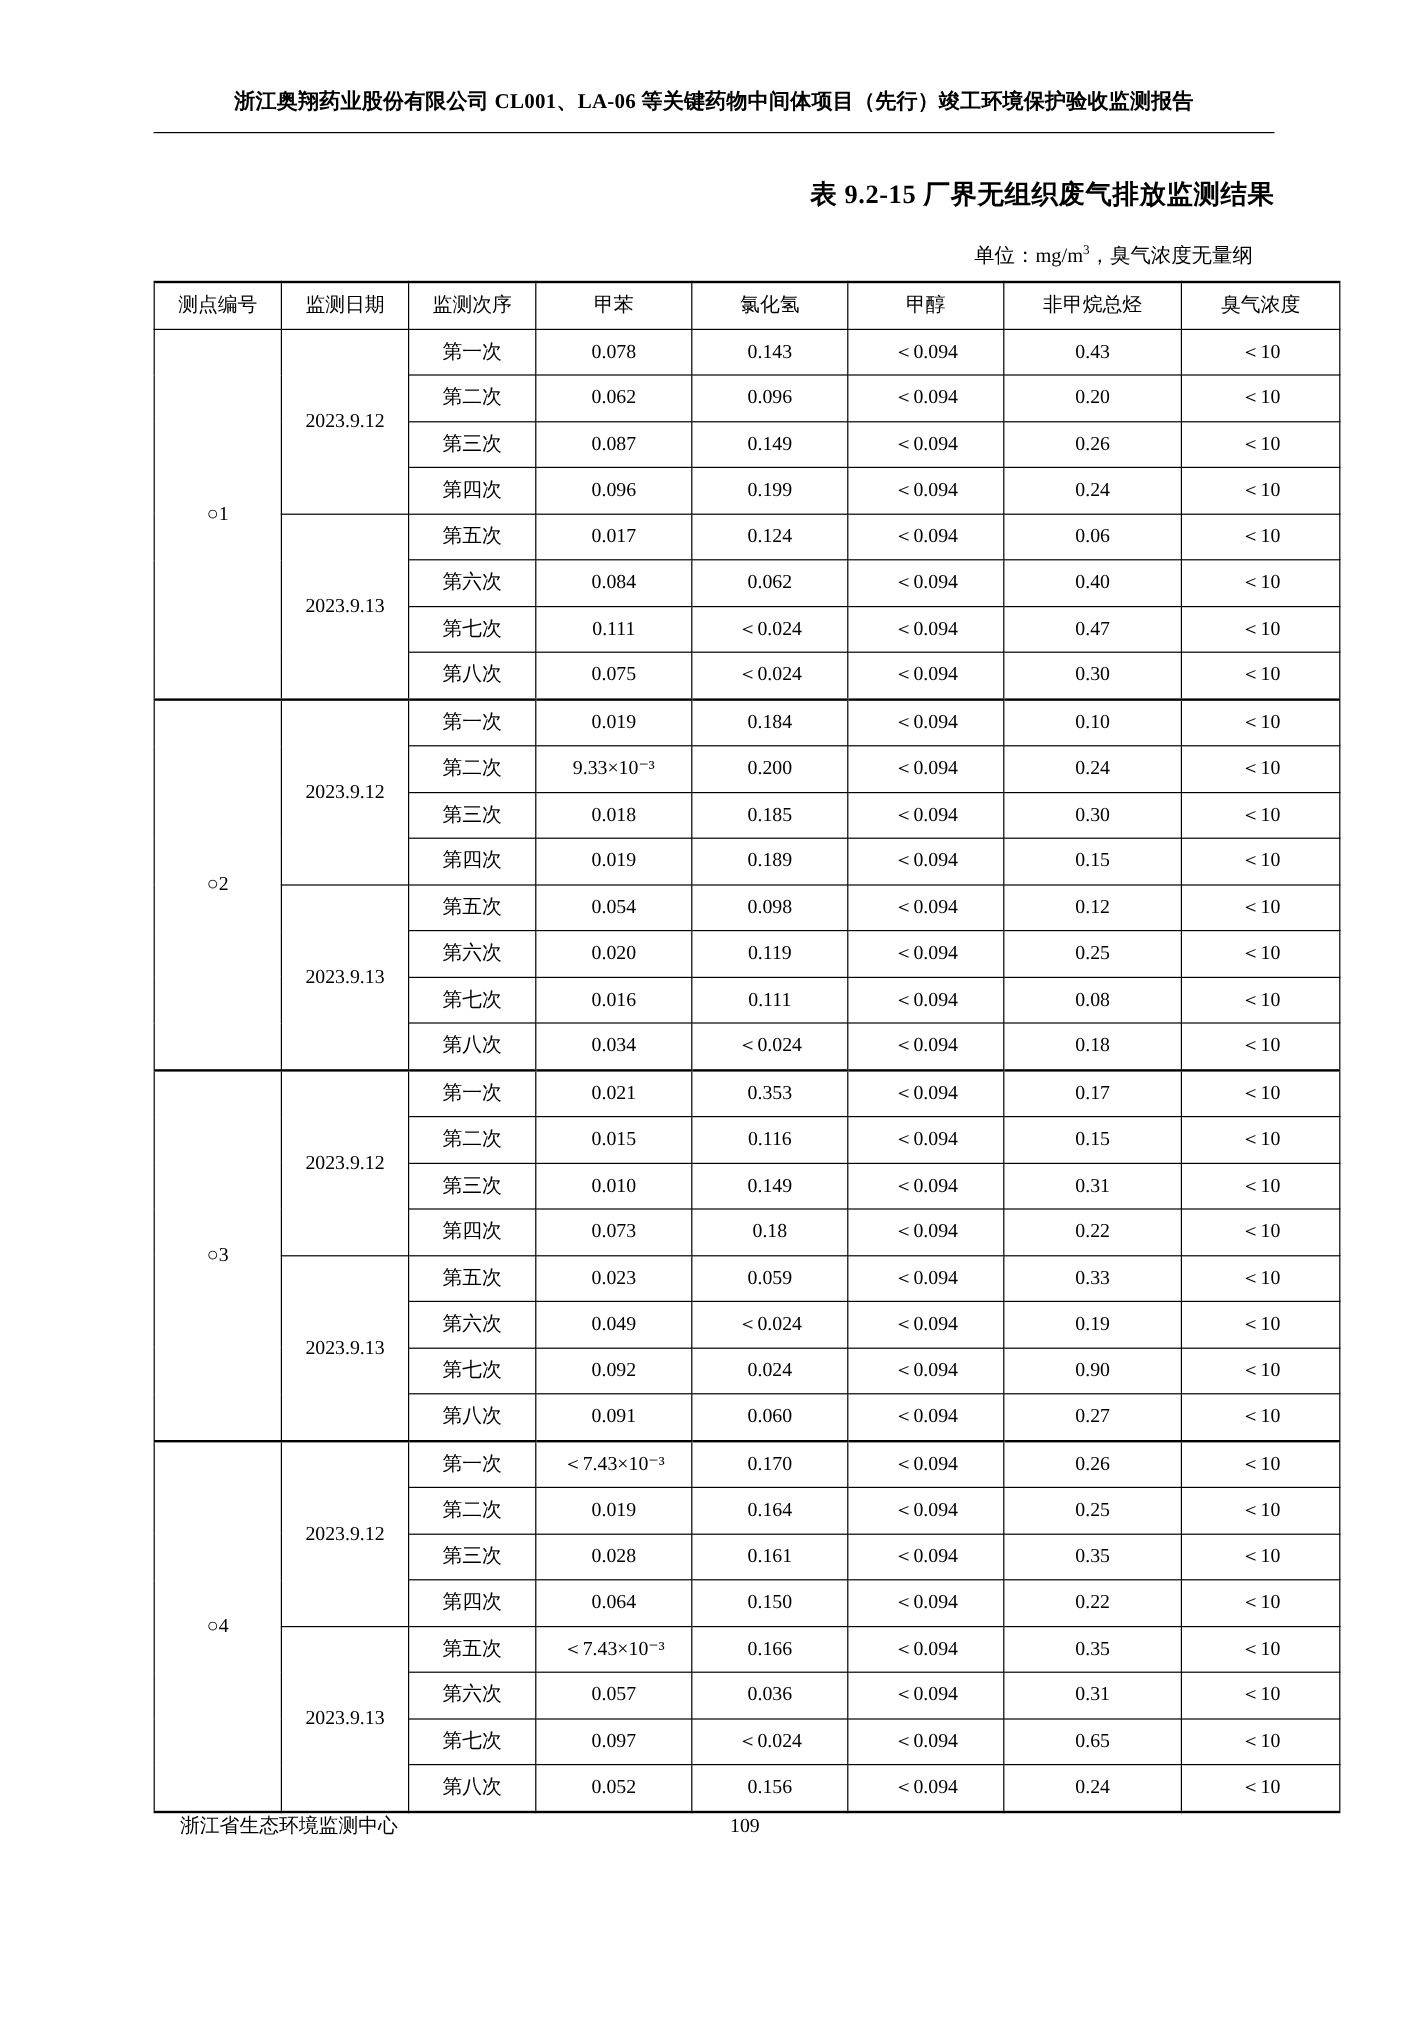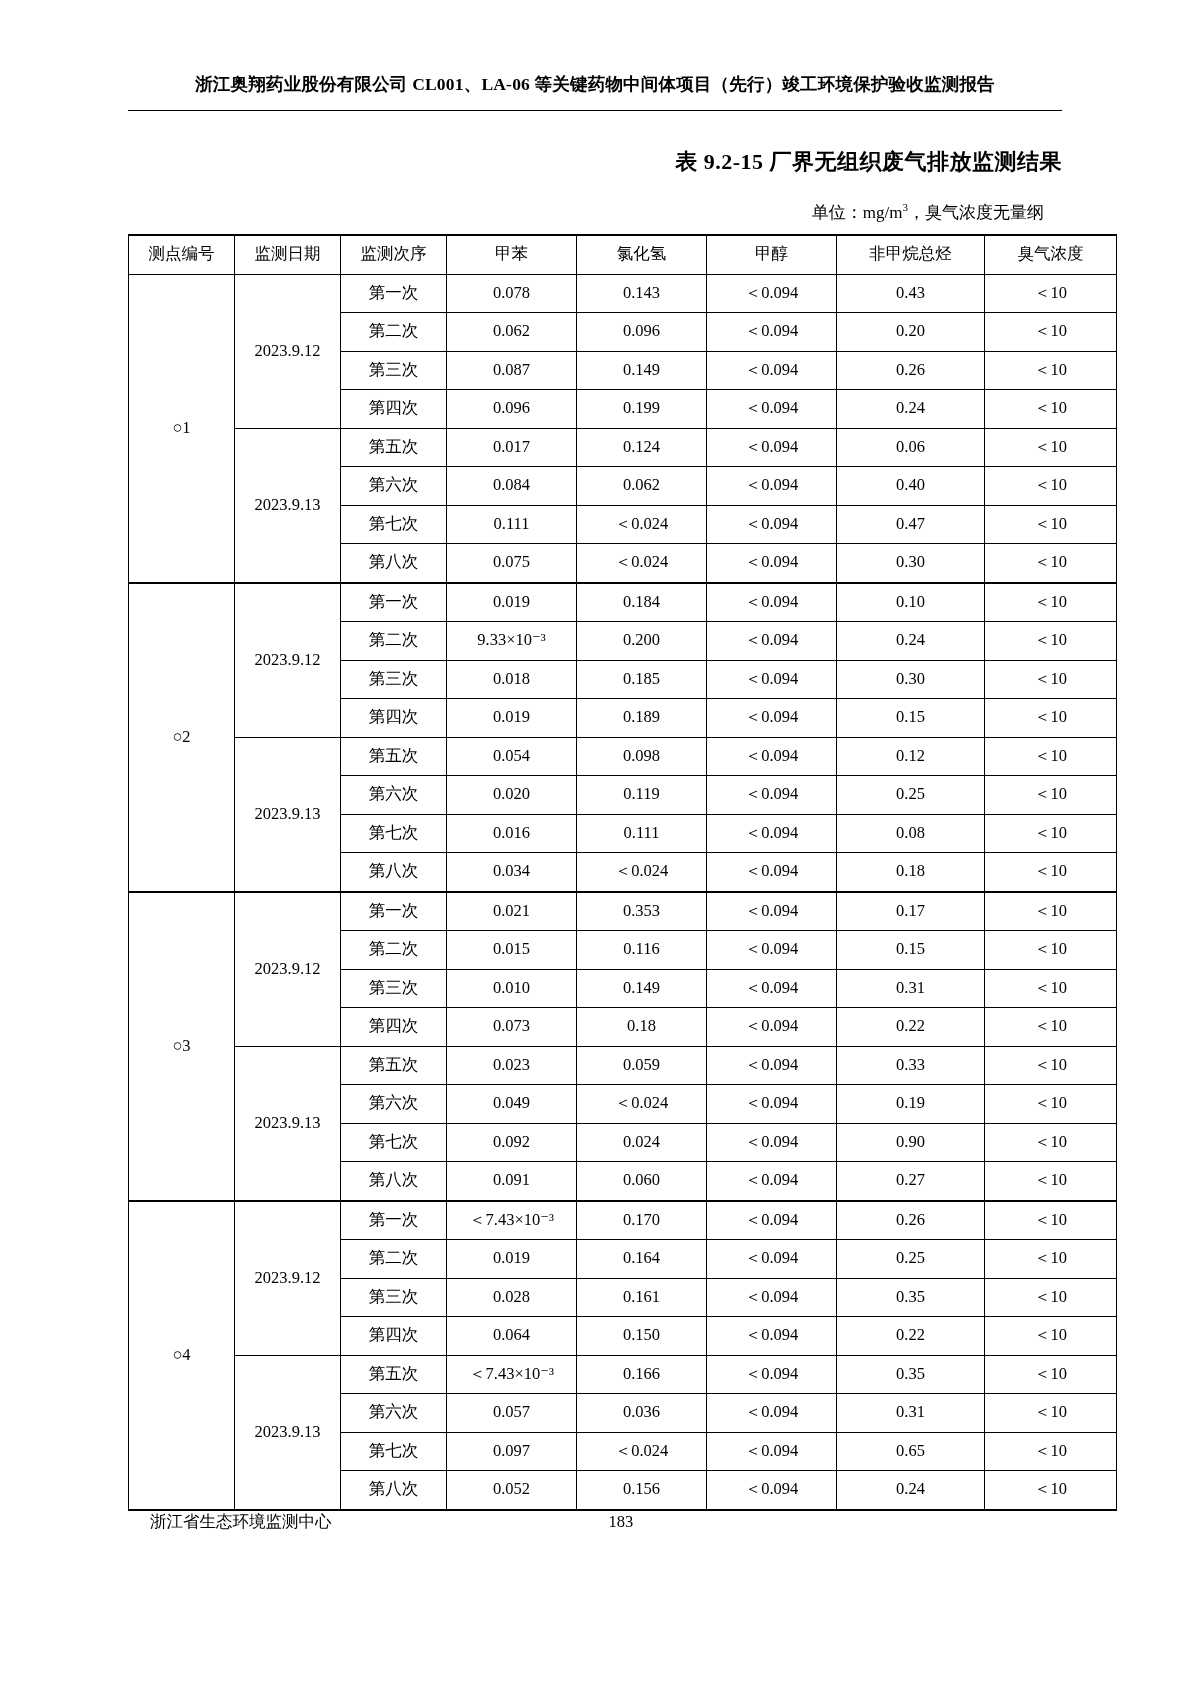--- a/index.html
+++ b/index.html
@@ -413,17 +413,17 @@
           <td>＜0.094</td>
           <td>0.24</td>
           <td>＜10</td>
         </tr>
       </tbody>
   </table>
 
   <div class="footer">
     <div class="footer-inner">
       <div class="footer-left">浙江省生态环境监测中心</div>
-      <div class="footer-page">183</div>
+      <div class="footer-page">109</div>
     </div>
   </div>
 
 </div>
 
 </body></html>

